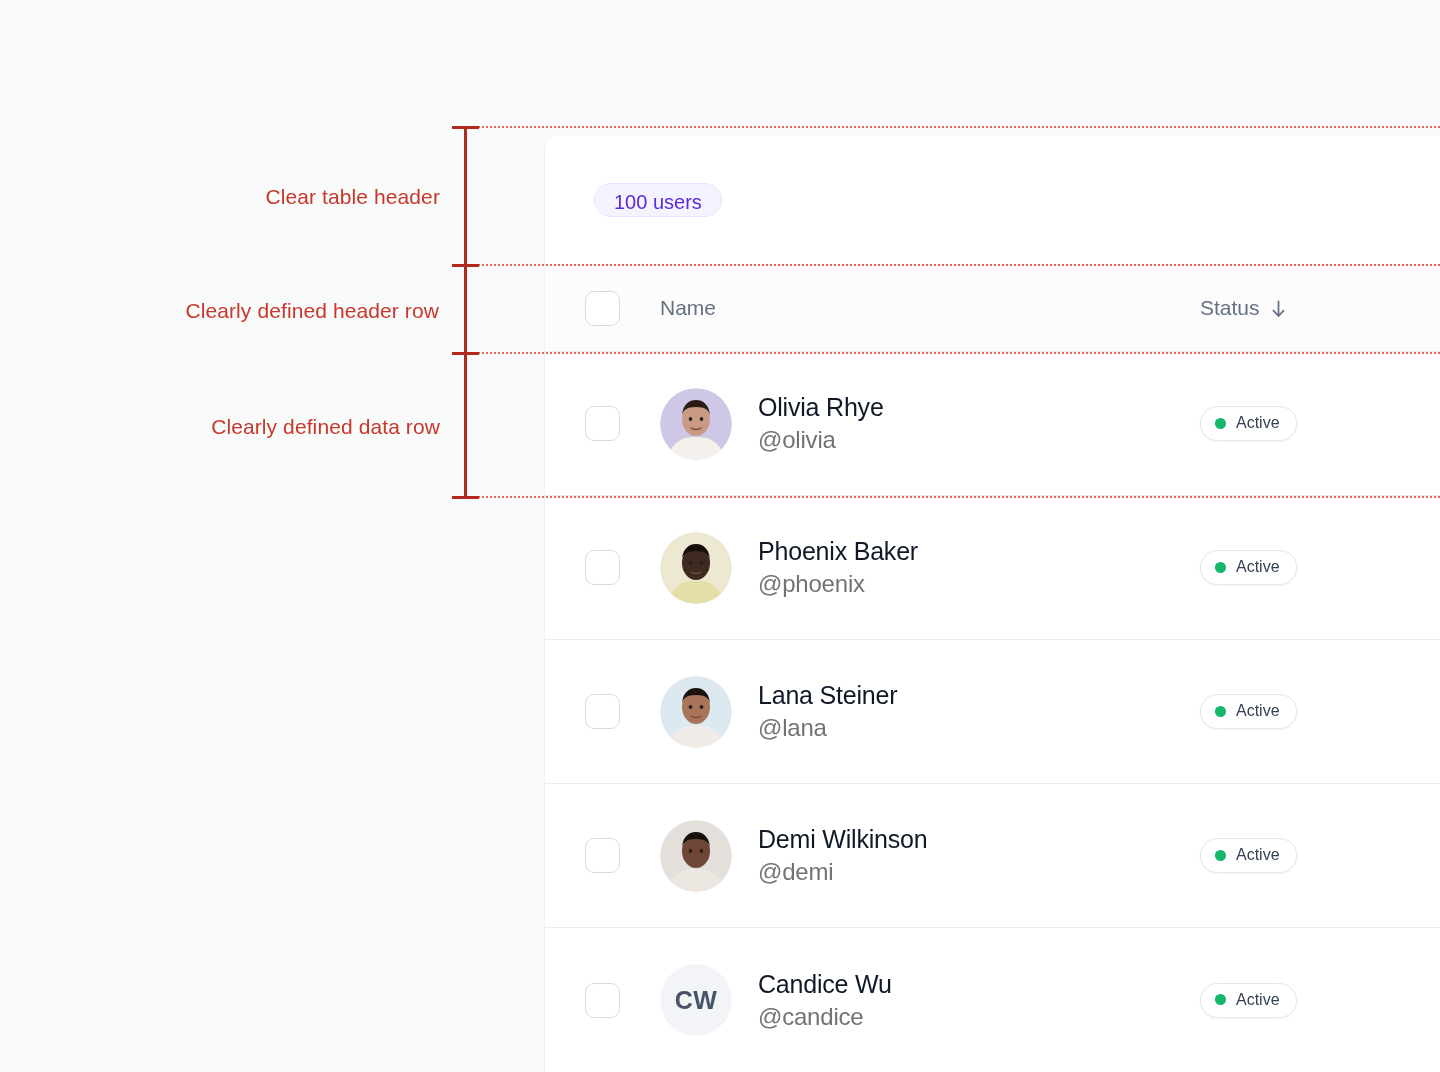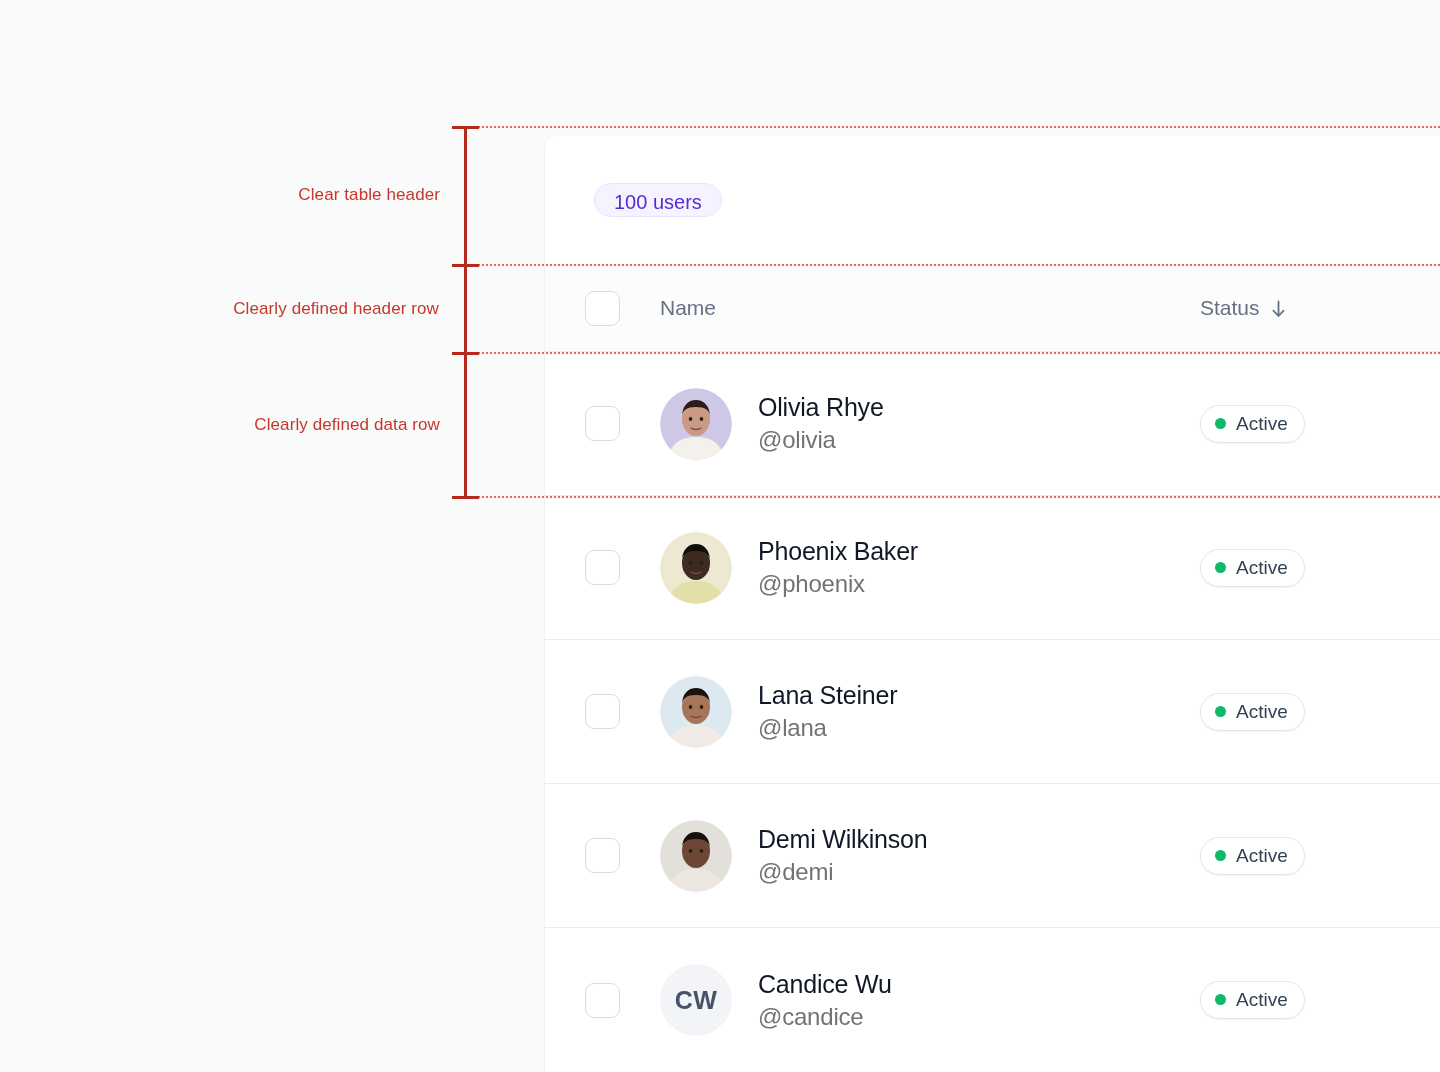--- a/index.html
+++ b/index.html
@@ -21,21 +21,21 @@
   .annotations {
     position: absolute;
     inset: 0;
     z-index: 30;
     pointer-events: none;
   }
 
   .ann-label {
     position: absolute;
     color: #C8372B;
-    font-size: 17px;
+    font-size: 21px;
     font-weight: 400;
     letter-spacing: .1px;
     white-space: nowrap;
     text-align: center;
     line-height: 1;
   }
 
   
   .bracket-spine {
     position: absolute;
@@ -233,21 +233,21 @@
 
   .status-dot {
     width: 11px;
     height: 11px;
     border-radius: 50%;
     background: #12B76A;
     flex: 0 0 11px;
   }
 
   .status-text {
-    font-size: 19px;
+    font-size: 16px;
     color: #344054;
     line-height: 1;
     white-space: nowrap;
   }
 </style>
 </head>
 <body>
 
 <div class="card">
 

